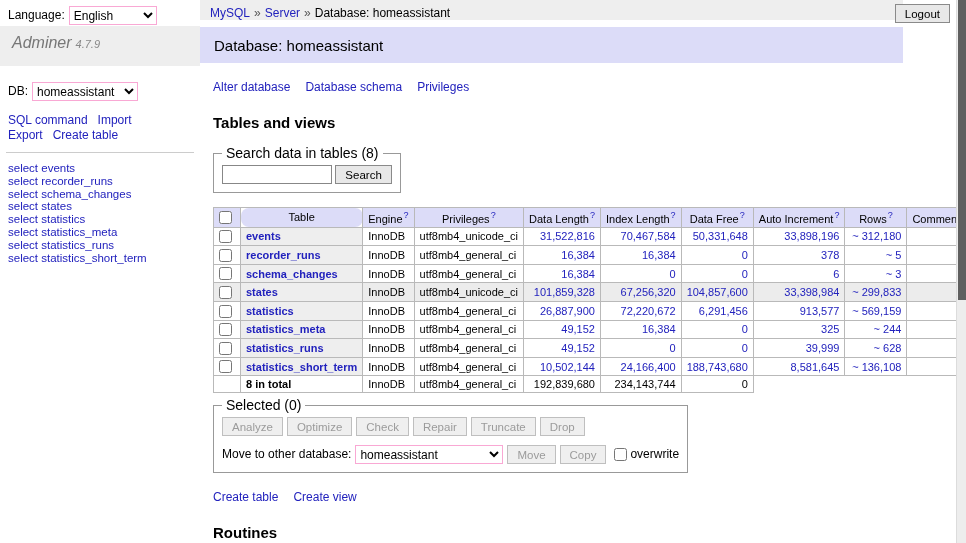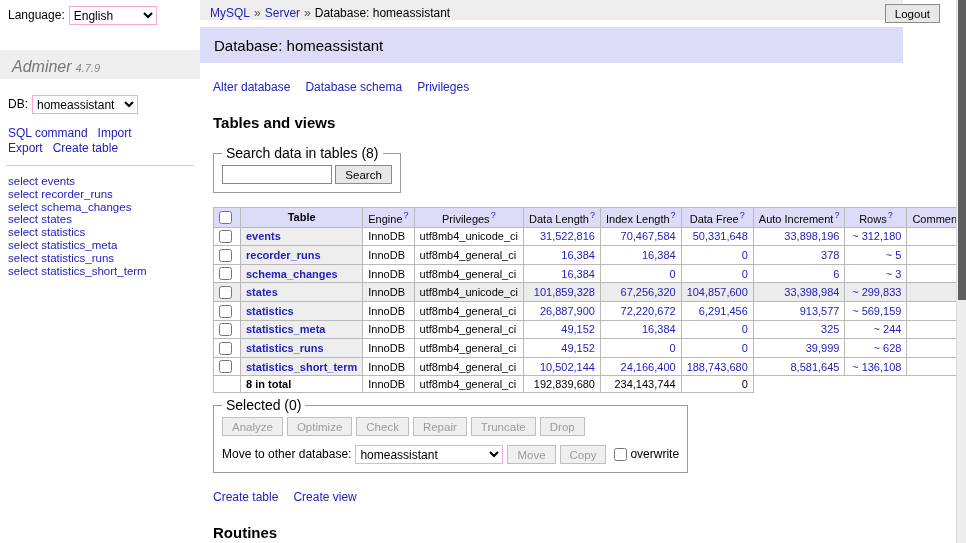--- a/index.html
+++ b/index.html
@@ -14,40 +14,40 @@
 
   
   .sidebar { position: absolute; left: 0; top: 0; width: 200px; }
   .lang-row { padding: 6px 8px; height: 26px; white-space: nowrap; }
   select {
     font-family: inherit; font-size: 12px; height: 19px;
     border: 1px solid #f9a8d4; background: #fff; vertical-align: middle;
   }
   .lang-row select { width: 88px; margin-left: 4px; }
   .app-title {
-    margin: 24px 0 0; background: var(--panel, #eee);
-    padding: 8px 12px; height: 29px;
+    margin: 0 0 0; background: var(--panel, #eee);
+    padding: 8px 12px; height: 40px;
     font-style: italic; font-weight: normal; color: #777; font-size: 16px;
     white-space: nowrap;
   }
   .app-title .ver { font-size: 11px; font-style: italic; color: #888; margin-left: 4px; }
   .db-row { padding: 16px 8px 0; white-space: nowrap; }
   .db-row select { width: 106px; margin-left: 4px; }
   .side-nav { padding: 12px 8px 0; line-height: 15px; }
   .side-nav a { margin-right: 10px; }
   .sidebar hr { border: none; border-top: 1px solid #ccc; margin: 9px 6px; }
   .table-link-list { list-style: none; margin: 0; padding: 0 8px; line-height: 12.8px; font-size: 11.5px; }
 
   
   .main { margin: 0 63px 0 200px; }
   .breadcrumb {
     background: var(--panel, #eee); height: 20px; padding: 6px 10px; white-space: nowrap;
   }
   .breadcrumb .sep { color: #555; margin: 0 4px; }
-  .logout-btn { position: absolute; top: 4px; right: 26px; }
+  .logout-btn { position: absolute; top: 4px; right: 16px; }
   h2.page-title {
     margin: 7px 0 0; background: var(--accent, #dcdcf8);
     padding: 10px 14px; height: 36px;
     font-size: 15px; font-weight: normal;
   }
   .content { padding: 0 0 20px 13px; }
   .links-row { margin: 17px 0; }
   .links-row a { margin-right: 15px; }
   h3.section { font-size: 15px; font-weight: bold; margin: 20px 0 10px; }
 
@@ -70,21 +70,21 @@
 
   
   table.db-tables { border-collapse: collapse; margin-top: 14px; font-size: 11px; }
   .db-tables th, .db-tables td {
     border: 1px solid #b9b9b9; padding: 2px 5px; white-space: nowrap;
     font-size: 11px;
   }
   .db-tables thead th, .db-tables thead td {
     background: var(--accent, #dcdcf8); text-align: center; font-weight: normal;
   }
-  .db-tables thead th.col-table { font-weight: bold; min-width: 110px; }
+  .db-tables thead th.col-table { font-weight: normal; min-width: 110px; border-radius: 8px; }
   .db-tables td.check { text-align: center; width: 20px; }
   .db-tables tbody th.name {
     background: var(--rowhead, #eee); text-align: left; font-weight: bold;
   }
   .db-tables tbody th.name a { font-weight: bold; }
   .db-tables td.num { text-align: right; min-width: 62px; }
   .db-tables td.comment { min-width: 50px; }
   .db-tables tr.hl td { background: var(--hl, #ececec); }
   .db-tables tfoot th.total { text-align: left; font-weight: bold; background: #fff; }
   .db-tables tfoot td { color: #000; }

